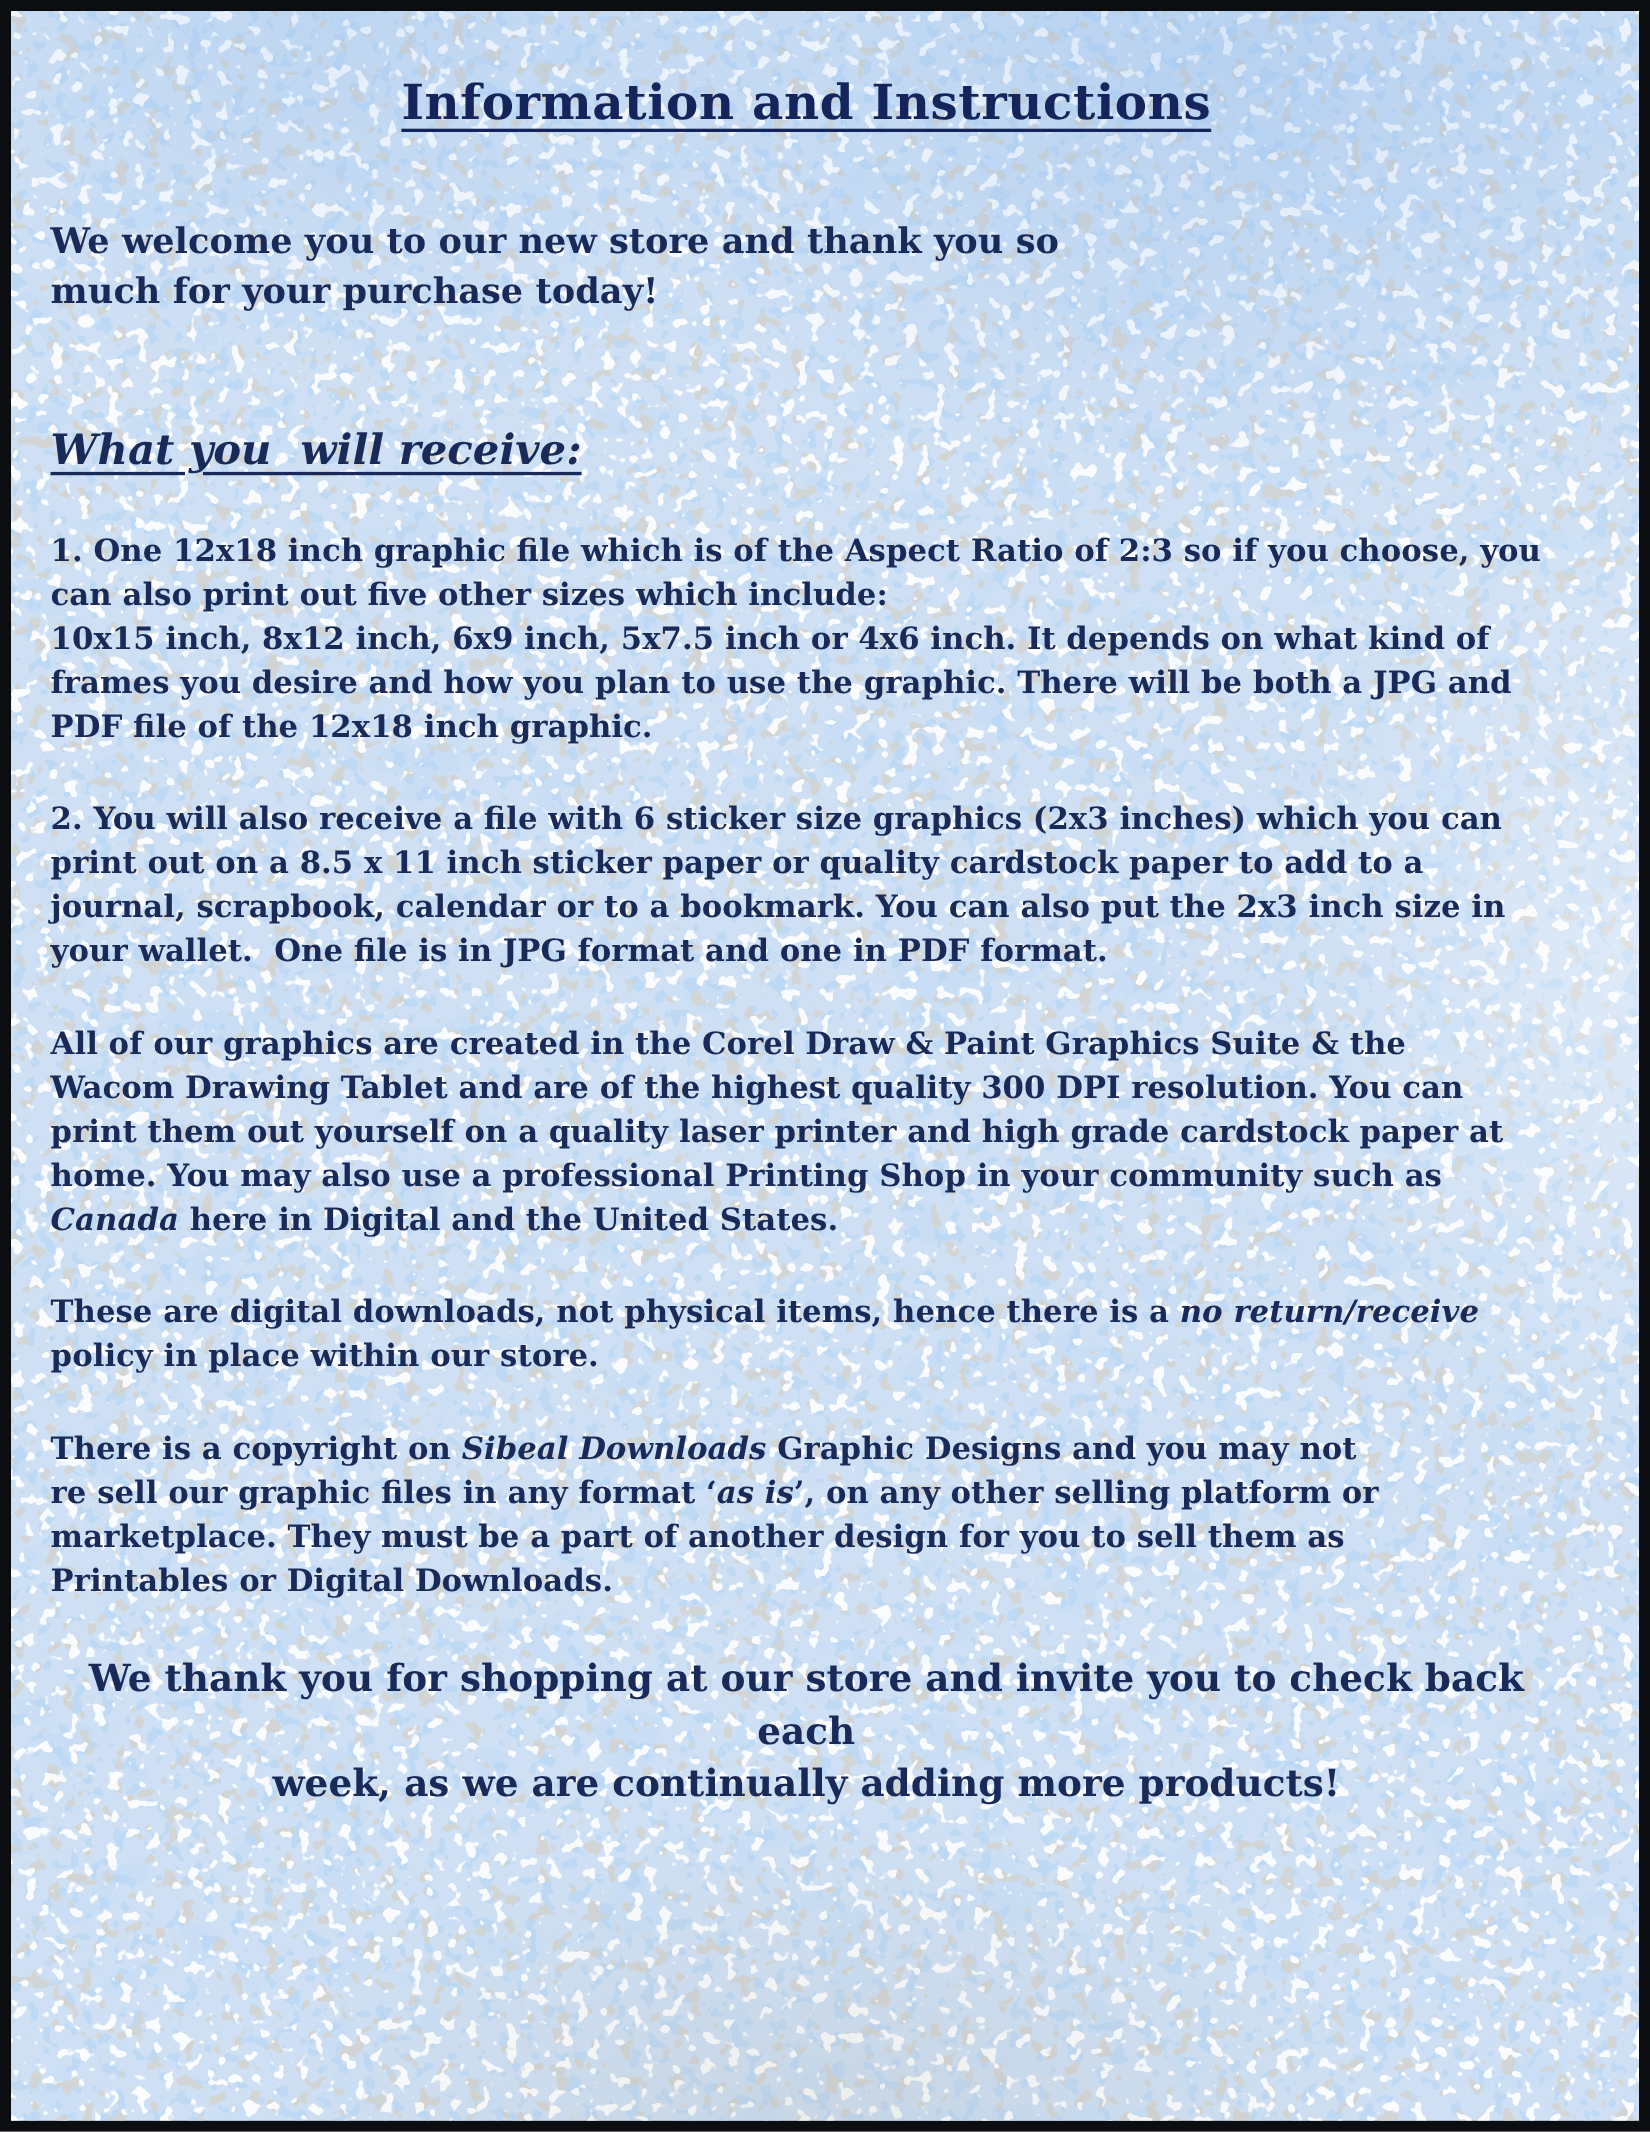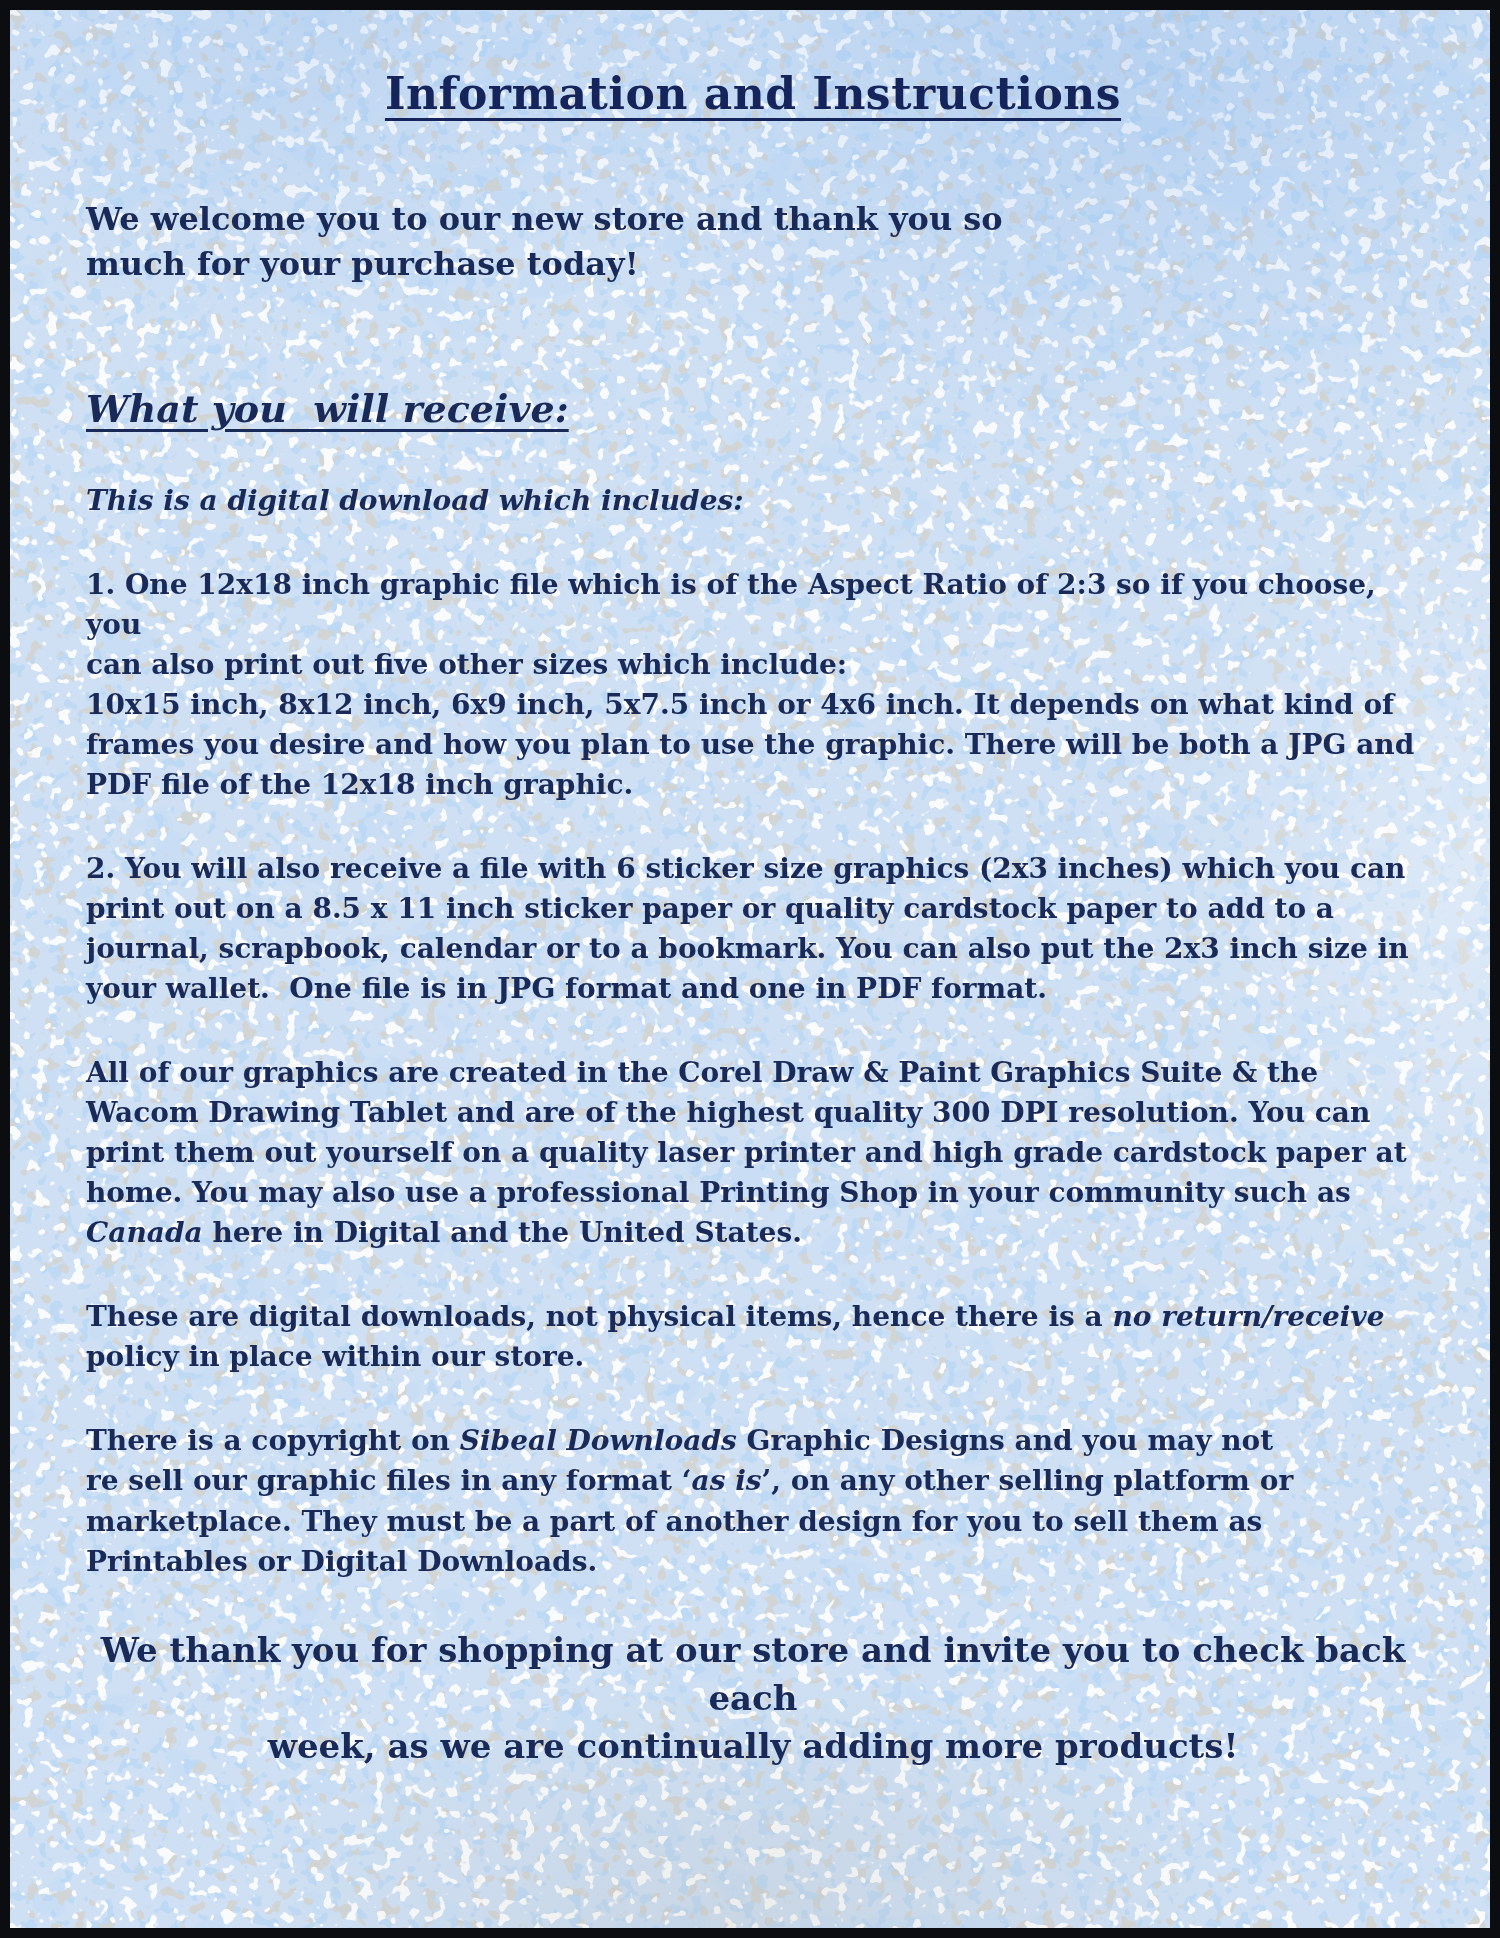--- a/index.html
+++ b/index.html
@@ -35,21 +35,21 @@
       radial-gradient(45% 25% at 20% 0%, rgba(128,175,232,0.22), rgba(128,175,232,0) 70%),
       radial-gradient(30% 35% at 99% 45%, rgba(255,255,255,0.30), rgba(255,255,255,0) 70%),
       radial-gradient(50% 20% at 50% 100%, rgba(168,167,158,0.18), rgba(168,167,158,0) 70%);
   }
   .content {
     position: relative;
     z-index: 2;
     box-sizing: border-box;
     width: 100%;
     height: 100%;
-    padding: 58px 70px 30px 76px;
+    padding: 58px 70px 30px 36px;
     color: #1a2a58;
     font-weight: bold;
   }
   .title {
     text-align: center;
     font-size: 44px;
     letter-spacing: 0.5px;
     color: #15245a;
     text-decoration: underline;
     text-decoration-thickness: 3px;
@@ -124,21 +124,20 @@
   <div class="content">
 
     <h1 class="title">Information and Instructions</h1>
 
     <p class="welcome">We welcome you to our new store and thank you so
 much for your purchase today!</p>
 
     <h2 class="section-heading italic">What you  will receive:</h2>
 
 
-    <p class="para lead-italic">This is a digital download which includes:</p>
 
     <p class="para">1. One 12x18 inch graphic file which is of the Aspect Ratio of 2:3 so if you choose, you
 can also print out five other sizes which include:
 10x15 inch, 8x12 inch, 6x9 inch, 5x7.5 inch or 4x6 inch. It depends on what kind of
 frames you desire and how you plan to use the graphic. There will be both a JPG and
 PDF file of the 12x18 inch graphic.</p>
 
     <p class="para">2. You will also receive a file with 6 sticker size graphics (2x3 inches) which you can
 print out on a 8.5 x 11 inch sticker paper or quality cardstock paper to add to a
 journal, scrapbook, calendar or to a bookmark. You can also put the 2x3 inch size in

